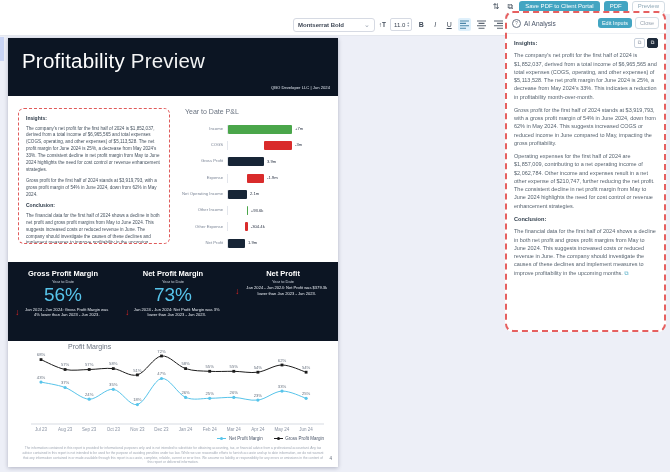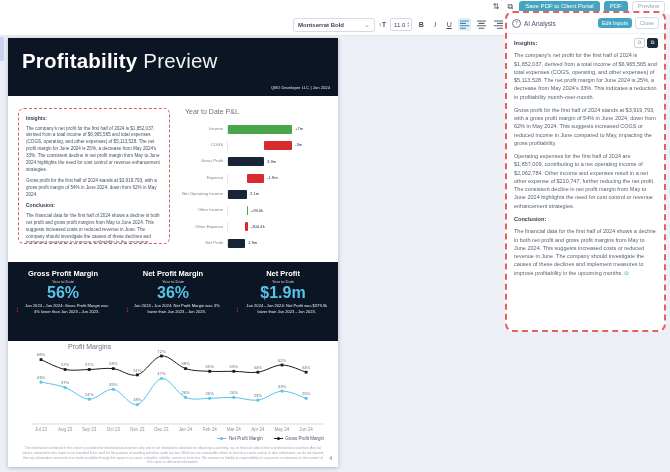--- a/index.html
+++ b/index.html
@@ -30,40 +30,40 @@
   .panel-body p{margin:0 0 5px;}
   .mini-btns{position:absolute;top:4px;right:6px;display:flex;gap:2px;}
   .mini-btn{width:9px;height:8px;border:1px solid #c9d1dc;border-radius:2px;background:#fff;font-size:5px;color:#8a93a3;display:flex;align-items:center;justify-content:center;cursor:pointer;}
   .mini-btn.dark{background:#1d2a3a;border-color:#1d2a3a;color:#fff;}
   .inline-ico{color:#43a5c2;font-size:5.5px;}
   
   .left-strip{position:absolute;left:0;top:37px;width:4px;height:24px;background:#c9d4f4;}
   .page{position:absolute;left:8px;top:38px;width:330px;height:429px;background:#fff;box-shadow:0 1px 4px rgba(20,30,60,.28);}
   .banner{height:58px;background:#0c1523;color:#fff;position:relative;padding:11px 0 0 14px;box-sizing:border-box;}
   .banner-title{font-size:20.5px;letter-spacing:.2px;}
-  .banner-title .bold{font-weight:bold;text-align:center;}
+  .banner-title .bold{font-weight:normal;text-align:center;}
   .banner-title .light{font-weight:normal;opacity:.95;}
   .banner-sub{position:absolute;right:8px;bottom:6px;font-size:4.2px;color:#dfe5ee;}
   .doc-body{display:flex;padding:12px 10px 0 10px;gap:11px;box-sizing:border-box;}
   .insights-box{width:152px;flex:none;border:1px dashed #e05a5a;border-radius:6px;padding:6px 7px;box-sizing:border-box;font-size:4.6px;line-height:1.5;color:#46525f;height:136px;overflow:hidden;}
   .insights-box h5{font-size:5px;color:#2c3947;margin:0 0 3px;}
   .insights-box p{margin:0 0 4px;}
   .pnl-col{flex:1;}
   .pnl-title{font-size:7px;color:#6a7380;margin:0 0 6px 4px;}
   .wf-row{display:flex;align-items:center;height:16.3px;}
   .wf-label{width:42px;flex:none;text-align:right;padding-right:4px;font-size:4.2px;color:#7b8596;line-height:1.1;}
   .wf-zone{position:relative;flex:1;height:9px;border-left:1px solid #e3e6ec;}
   .wf-bar{position:absolute;top:0;height:9px;border-radius:1px;}
   .wf-val{position:absolute;top:1.5px;font-size:4.2px;color:#2b3445;white-space:nowrap;}
   
   .kpi-band{position:absolute;top:224px;left:0;right:0;height:79px;background:#0c1523;display:flex;color:#fff;}
   .kpi{flex:1;text-align:center;padding-top:7px;box-sizing:border-box;}
   .kpi-title{font-size:7.5px;font-weight:bold;}
   .kpi-period{font-size:4px;color:#cfd6e0;margin-top:1px;}
-  .kpi-value{font-size:16px;font-weight:bold;color:#57c4ea;line-height:1.15;}
+  .kpi-value{font-size:19px;font-weight:normal;color:#57c4ea;line-height:1.15;}
   .kpi-note{display:flex;align-items:center;gap:3px;padding:1px 7px 0;}
   .kpi-arrow{font-size:9px;color:#e02424;font-weight:bold;flex:none;}
   .kpi-note-text{flex:1;font-size:4.1px;line-height:1.35;color:#e8ecf2;text-align:center;}
   
   .margins-section{position:absolute;top:305px;left:0;right:0;}
   .margins-title{margin:0 0 0 60px;font-size:7px;color:#6a7380;}
   .legend{display:flex;justify-content:flex-end;gap:11px;padding-right:14px;margin-top:-2px;}
   .legend-item{display:flex;align-items:center;gap:2.5px;font-size:4.5px;color:#4a5568;}
   .legend-marker{position:relative;width:9px;height:3px;flex:none;}
   .legend-marker .lm-line{position:absolute;left:0;right:0;top:1.2px;height:.8px;}
@@ -220,30 +220,29 @@
         <div class="kpi-period">Year to Date</div>
         <div class="kpi-value">56%</div>
         <div class="kpi-note">
           <span class="kpi-arrow">↓</span>
           <span class="kpi-note-text">Jan 2024 - Jun 2024: Gross Profit Margin was 4% lower than Jan 2023 - Jun 2023.</span>
         </div>
       </div>
       <div class="kpi">
         <div class="kpi-title">Net Profit Margin</div>
         <div class="kpi-period">Year to Date</div>
-        <div class="kpi-value">36%</div>
+        <div class="kpi-value">73%</div>
         <div class="kpi-note">
           <span class="kpi-arrow">↓</span>
           <span class="kpi-note-text">Jan 2024 - Jun 2024: Net Profit Margin was 3% lower than Jan 2023 - Jun 2023.</span>
         </div>
       </div>
       <div class="kpi">
         <div class="kpi-title">Net Profit</div>
         <div class="kpi-period">Year to Date</div>
-        <div class="kpi-value">$1.9m</div>
         <div class="kpi-note">
           <span class="kpi-arrow">↓</span>
           <span class="kpi-note-text">Jan 2024 - Jun 2024: Net Profit was $379.3k lower than Jan 2023 - Jun 2023.</span>
         </div>
       </div>
     </div>
 
   <div class="margins-section">
     <div class="margins-title">Profit Margins</div>
     <div id="linechart">

